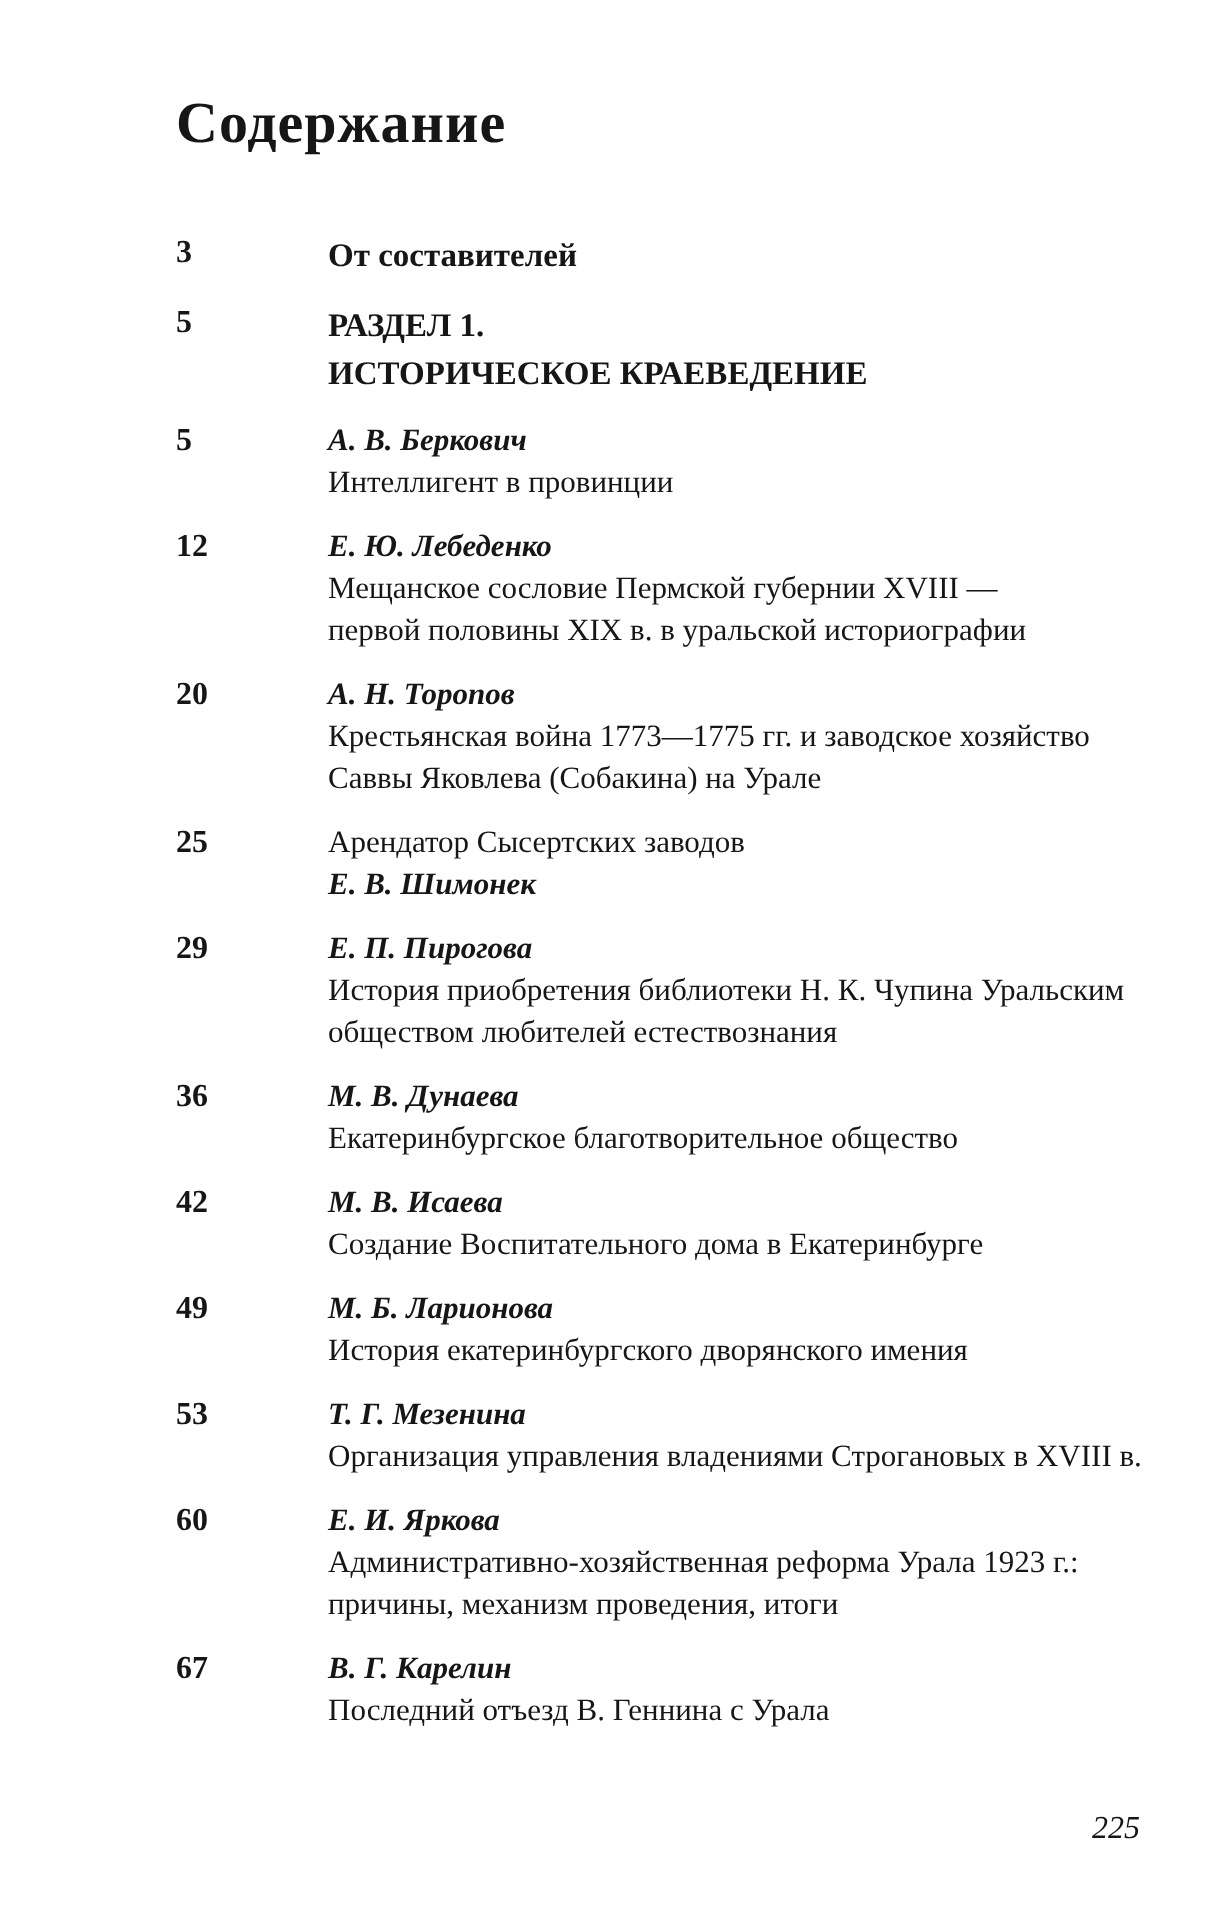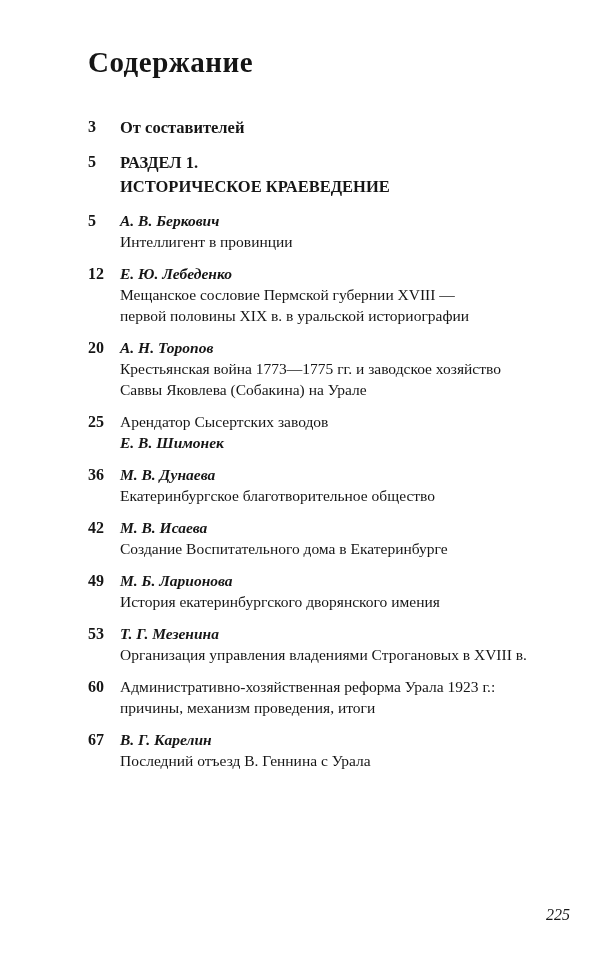--- a/index.html
+++ b/index.html
@@ -38,20 +38,21 @@
   .entry .num {
     flex: 0 0 32px;
     width: 32px;
     font-weight: bold;
     font-size: 16px;
     line-height: 21px;
   }
   .entry .lines {
     flex: 1 1 auto;
     min-width: 0;
+    margin-left: 44px;
   }
   .line {
     font-size: 15.5px;
     line-height: 21px;
     white-space: nowrap;
   }
   .line.italic {
     font-style: italic;
     font-weight: bold;
   }
@@ -113,20 +114,28 @@
         </div>
       </div>
       <div class="entry">
         <div class="num">25</div>
         <div class="lines">
           <div class="line">Арендатор Сысертских заводов</div>
           <div class="line italic">Е. В. Шимонек</div>
         </div>
       </div>
       <div class="entry">
+        <div class="num">29</div>
+        <div class="lines">
+          <div class="line italic">Е. П. Пирогова</div>
+          <div class="line">История приобретения библиотеки Н. К. Чупина Уральским</div>
+          <div class="line">обществом любителей естествознания</div>
+        </div>
+      </div>
+      <div class="entry">
         <div class="num">36</div>
         <div class="lines">
           <div class="line italic">М. В. Дунаева</div>
           <div class="line">Екатеринбургское благотворительное общество</div>
         </div>
       </div>
       <div class="entry">
         <div class="num">42</div>
         <div class="lines">
           <div class="line italic">М. В. Исаева</div>
@@ -143,20 +152,21 @@
       <div class="entry">
         <div class="num">53</div>
         <div class="lines">
           <div class="line italic">Т. Г. Мезенина</div>
           <div class="line">Организация управления владениями Строгановых в XVIII в.</div>
         </div>
       </div>
       <div class="entry">
         <div class="num">60</div>
         <div class="lines">
+          <div class="line italic">Е. И. Яркова</div>
           <div class="line">Административно-хозяйственная реформа Урала 1923 г.:</div>
           <div class="line">причины, механизм проведения, итоги</div>
         </div>
       </div>
       <div class="entry">
         <div class="num">67</div>
         <div class="lines">
           <div class="line italic">В. Г. Карелин</div>
           <div class="line">Последний отъезд В. Геннина с Урала</div>
         </div>

